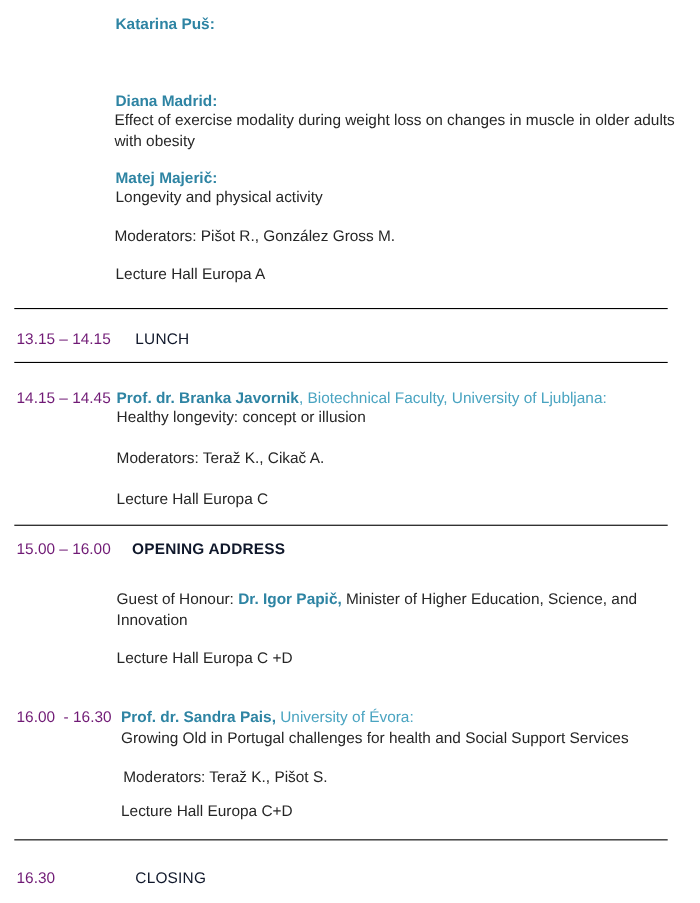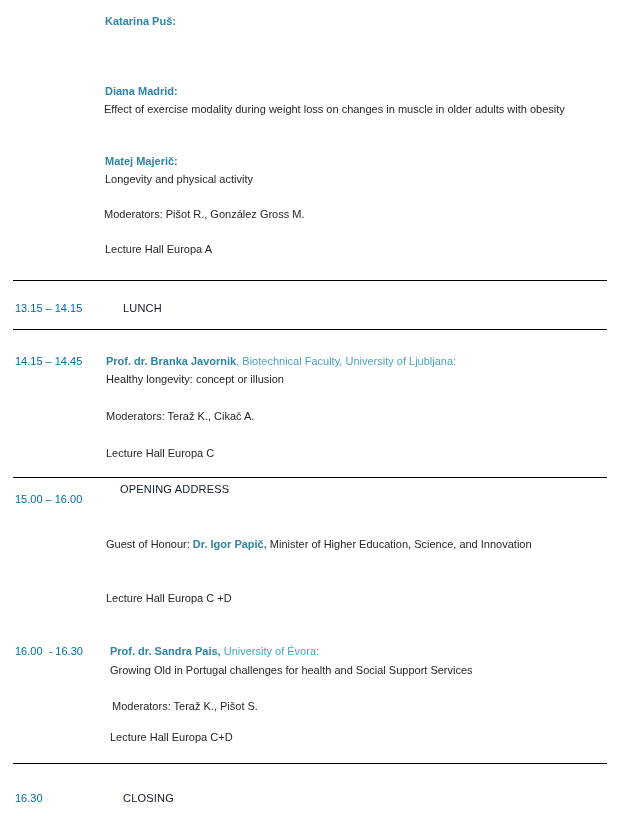--- a/index.html
+++ b/index.html
@@ -2,26 +2,26 @@
 <html><head>
 <meta charset="utf-8">
 <style>
   html, body { margin: 0; padding: 0; background: #ffffff; }
   .page {
     position: relative;
     width: 636px;
     height: 821px;
     background: #ffffff;
     font-family: "Liberation Sans", sans-serif;
-    font-size: 11px;
+    font-size: 14px;
     line-height: 18.5px;
     color: #262626;
   }
   .abs { position: absolute; }
-  .time { white-space: pre; color: #0369a1; }
+  .time { white-space: pre; color: #701a75; }
   .speaker { color: #2e84a3; font-weight: 700; }
   .affiliation { color: #4aa4c1; font-weight: 400; text-align: right; }
   .body-text { color: #262626; }
   .caps-label { color: #0f172a; letter-spacing: 0.2px; }
   .wrap { width: 528px; }
   .divider {
     position: absolute;
     left: 13px;
     width: 594px;
     height: 0;
@@ -55,21 +55,21 @@
   <div class="abs wrap" style="left:106px; top:352px;">
     <span class="speaker">Prof. dr. Branka Javornik</span><span class="affiliation">, Biotechnical Faculty, University of Ljubljana:</span>
   </div>
   <div class="abs body-text wrap" style="left:106px; top:370px;">Healthy longevity: concept or illusion</div>
   <div class="abs body-text" style="left:106px; top:407px;">Moderators: Teraž K., Cikač A.</div>
   <div class="abs body-text" style="left:106px; top:444px;">Lecture Hall Europa C</div>
 
   <div class="divider" style="top:477px;"></div>
 
   <div class="abs time" style="left:15px; top:490px;">15.00 – 16.00</div>
-  <div class="abs caps-label" style="left:120px; top:480px;">OPENING ADDRESS</div>
+  <div class="abs caps-label" style="left:120px; top:490px;font-weight:bold;">OPENING ADDRESS</div>
   <div class="abs wrap" style="left:106px; top:535px;">
     <span class="body-text">Guest of Honour: </span><span class="speaker">Dr. Igor Papič,</span><span class="body-text"> Minister of Higher Education, Science, and Innovation</span>
   </div>
   <div class="abs body-text" style="left:106px; top:589px;">Lecture Hall Europa C +D</div>
 
   <div class="abs time" style="left:15px; top:642px;">16.00  - 16.30</div>
   <div class="abs wrap" style="left:110px; top:642px;">
     <span class="speaker">Prof. dr. Sandra Pais,</span><span class="affiliation"> University of Évora:</span>
   </div>
   <div class="abs body-text wrap" style="left:110px; top:661px;">Growing Old in Portugal challenges for health and Social Support Services</div>

